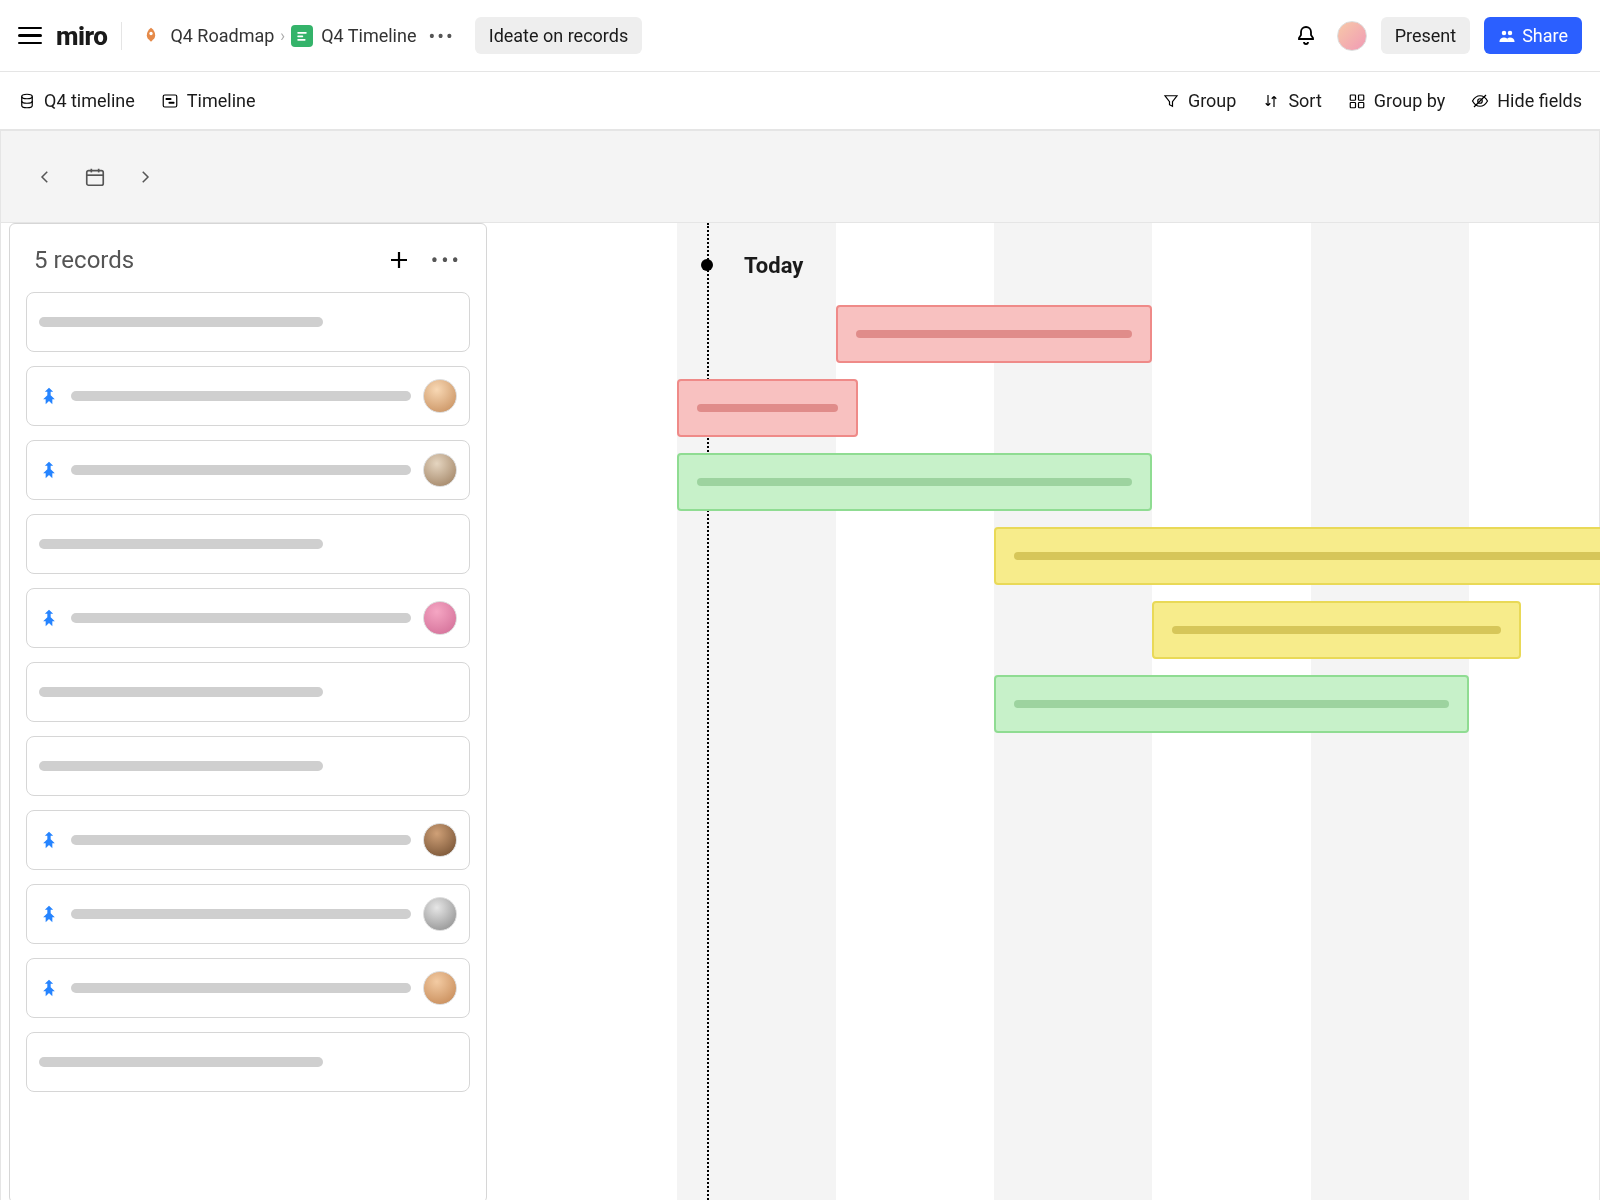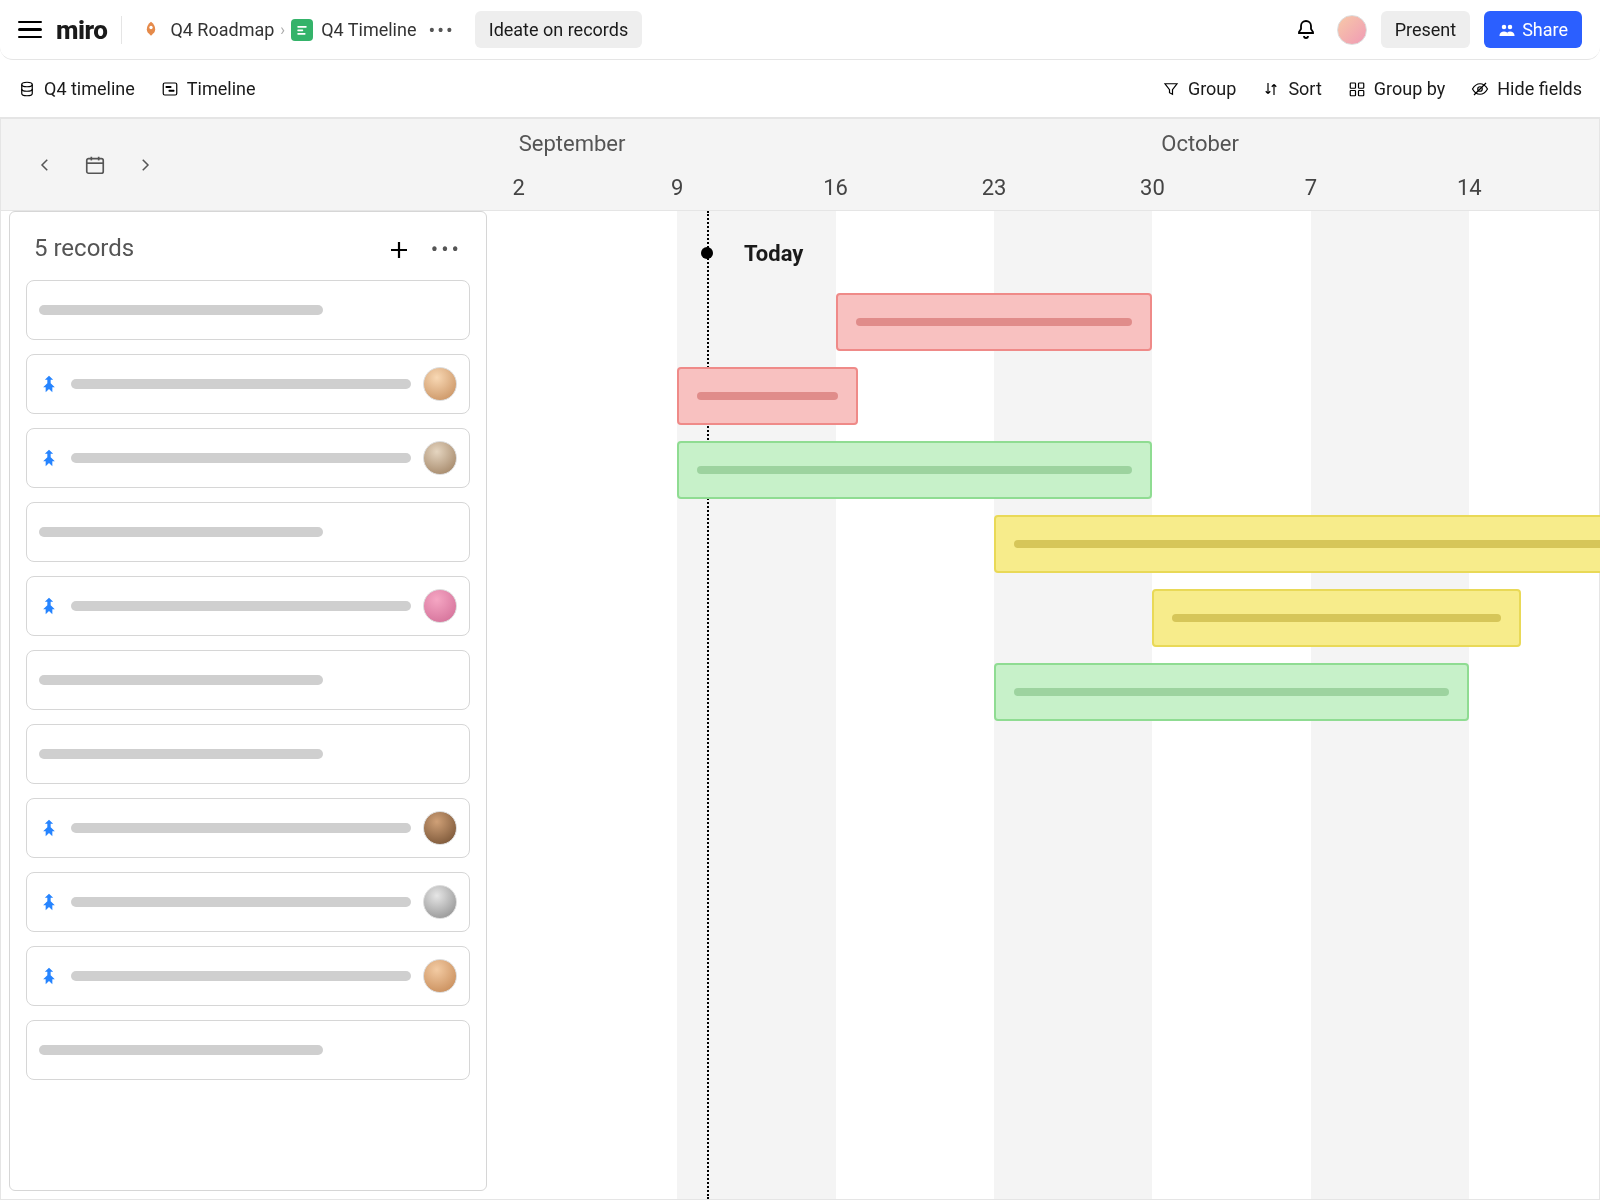--- a/index.html
+++ b/index.html
@@ -22,21 +22,21 @@
     --yellow-b:#e9d957;
     --yellow-l:#d6c659;
     --placeholder:#cfcfcf;
   }
   *{box-sizing:border-box;}
   html,body{margin:0;padding:0;font-family:-apple-system,BlinkMacSystemFont,"Segoe UI",Roboto,Helvetica,Arial,sans-serif;color:var(--text);background:#fff;}
   body{width:1600px;height:1200px;overflow:hidden;}
   svg{display:block;}
 
   
-  .appbar{height:60px;display:flex;align-items:center;padding:0 18px;gap:14px;border-bottom:1px solid var(--border);border-radius:13px;}
+  .appbar{height:72px;display:flex;align-items:center;padding:0 18px;gap:14px;border-bottom:1px solid var(--border);}
   .ham{display:flex;flex-direction:column;gap:5px;width:24px;cursor:pointer;}
   .ham span{height:2.5px;background:#000;border-radius:2px;}
   .logo{font-weight:800;font-size:26px;letter-spacing:-0.5px;}
   .vdiv{width:1px;height:28px;background:var(--border);}
   .bc{display:flex;align-items:center;gap:2px;font-size:18px;color:var(--muted);}
   .bc-item{display:flex;align-items:center;gap:8px;padding:4px 4px;cursor:pointer;color:#333;}
   .bc-icon{width:22px;height:22px;border-radius:4px;display:flex;align-items:center;justify-content:center;}
   .bc-sep{color:#aaa;font-size:16px;}
   .dots{font-size:20px;letter-spacing:2px;color:#555;padding:2px 6px;cursor:pointer;}
   .pill{background:var(--btn);border-radius:6px;padding:8px 14px;font-size:18px;cursor:pointer;}
@@ -62,21 +62,21 @@
   .timeline-header{position:relative;flex:1;}
   .month{position:absolute;top:12px;font-size:22px;color:#555;}
   .day{position:absolute;bottom:10px;font-size:22px;color:#444;transform:translateX(-50%);}
 
   
   .grid{position:absolute;left:490px;right:0;top:92px;bottom:0;}
   .col{position:absolute;top:0;bottom:0;background:var(--bg2);}
 
   
   .side{position:absolute;left:8px;top:92px;bottom:8px;width:478px;background:#fff;border:1px solid var(--border2);border-radius:6px;z-index:3;padding:14px 16px;overflow:hidden;}
-  .side-head{display:flex;align-items:flex-end;justify-content:space-between;padding:8px 8px 18px 8px;}
+  .side-head{display:flex;align-items:center;justify-content:space-between;padding:8px 8px 18px 8px;}
   .side-title{font-size:24px;color:#555;}
   .side-actions{display:flex;align-items:center;gap:20px;}
   .card{height:60px;border:1px solid var(--border2);border-radius:8px;display:flex;align-items:center;padding:0 12px;gap:12px;margin-bottom:14px;cursor:pointer;}
   .jira{flex:0 0 20px;display:flex;align-items:center;justify-content:center;}
   .ph{flex:1;height:10px;background:var(--placeholder);border-radius:5px;}
   .ava{width:34px;height:34px;border-radius:50%;background:#cfc2b6;border:1px solid #ddd;flex:0 0 34px;}
   .ava1{background:radial-gradient(circle at 40% 30%,#f8d8b4,#c48a58);}
   .ava2{background:radial-gradient(circle at 40% 30%,#e5d5c0,#9a7b5b);}
   .ava3{background:radial-gradient(circle at 40% 30%,#f5a6c3,#d06a94);}
   .ava4{background:radial-gradient(circle at 40% 30%,#cfa077,#6d4a2d);}
@@ -218,31 +218,20 @@
             <line x1="8" y1="3" x2="8" y2="7" stroke="#555" stroke-width="1.8"></line>
             <line x1="16" y1="3" x2="16" y2="7" stroke="#555" stroke-width="1.8"></line>
           </svg>
       </div>
       <div class="nav-arrow">
         <svg viewBox="0 0 24 24" width="18" height="18">
             <path d="M9 5l7 7-7 7" fill="none" stroke="#555" stroke-width="2"></path>
           </svg>
       </div>
     </div>
-    <div class="timeline-header" id="timeline-header">
-        <div class="month" style="left: 2.5%;">September</div>
-        <div class="month" style="left: 60.5%;">October</div>
-        <div class="day" style="left: 2.5%;">2</div>
-        <div class="day" style="left: 16.8%;">9</div>
-        <div class="day" style="left: 31.1%;">16</div>
-        <div class="day" style="left: 45.4%;">23</div>
-        <div class="day" style="left: 59.7%;">30</div>
-        <div class="day" style="left: 74%;">7</div>
-        <div class="day" style="left: 88.3%;">14</div>
-      </div>
   </div>
 
   <div class="grid" id="grid">
       <div class="col" style="left: 16.8%; width: 14.3%;"></div>
       <div class="col" style="left: 45.4%; width: 14.3%;"></div>
       <div class="col" style="left: 74%; width: 14.3%;"></div>
     </div>
 
   <div class="side">
     <div class="side-head">

